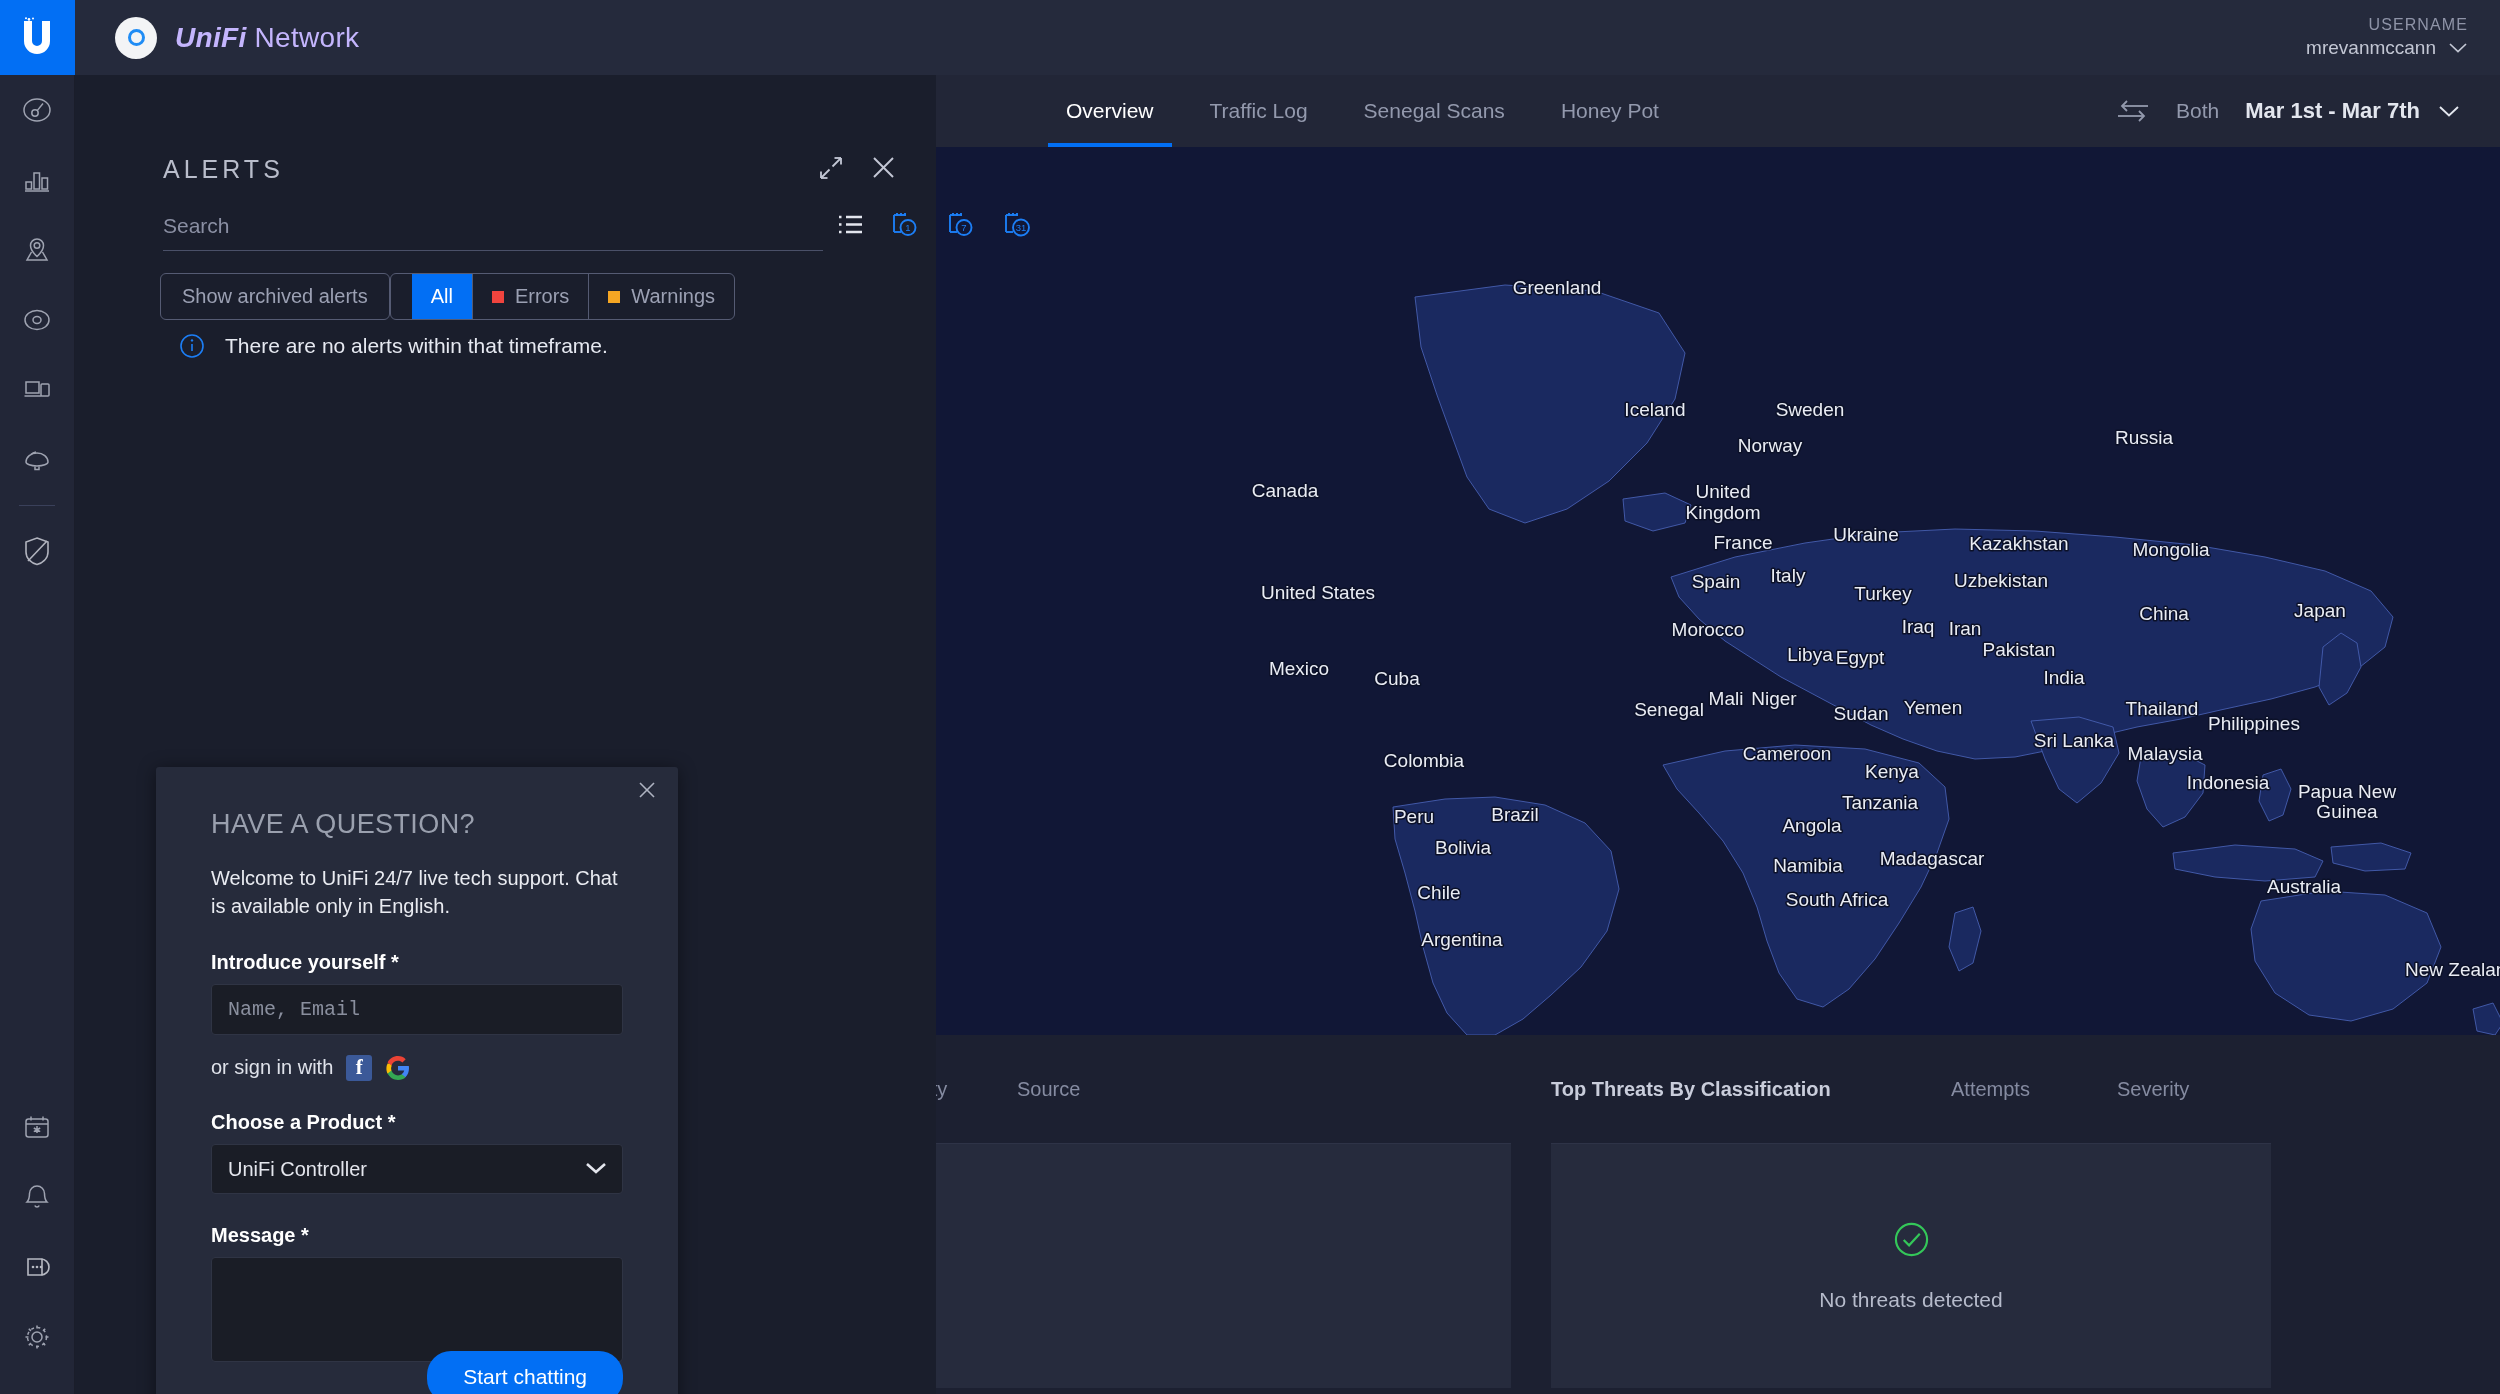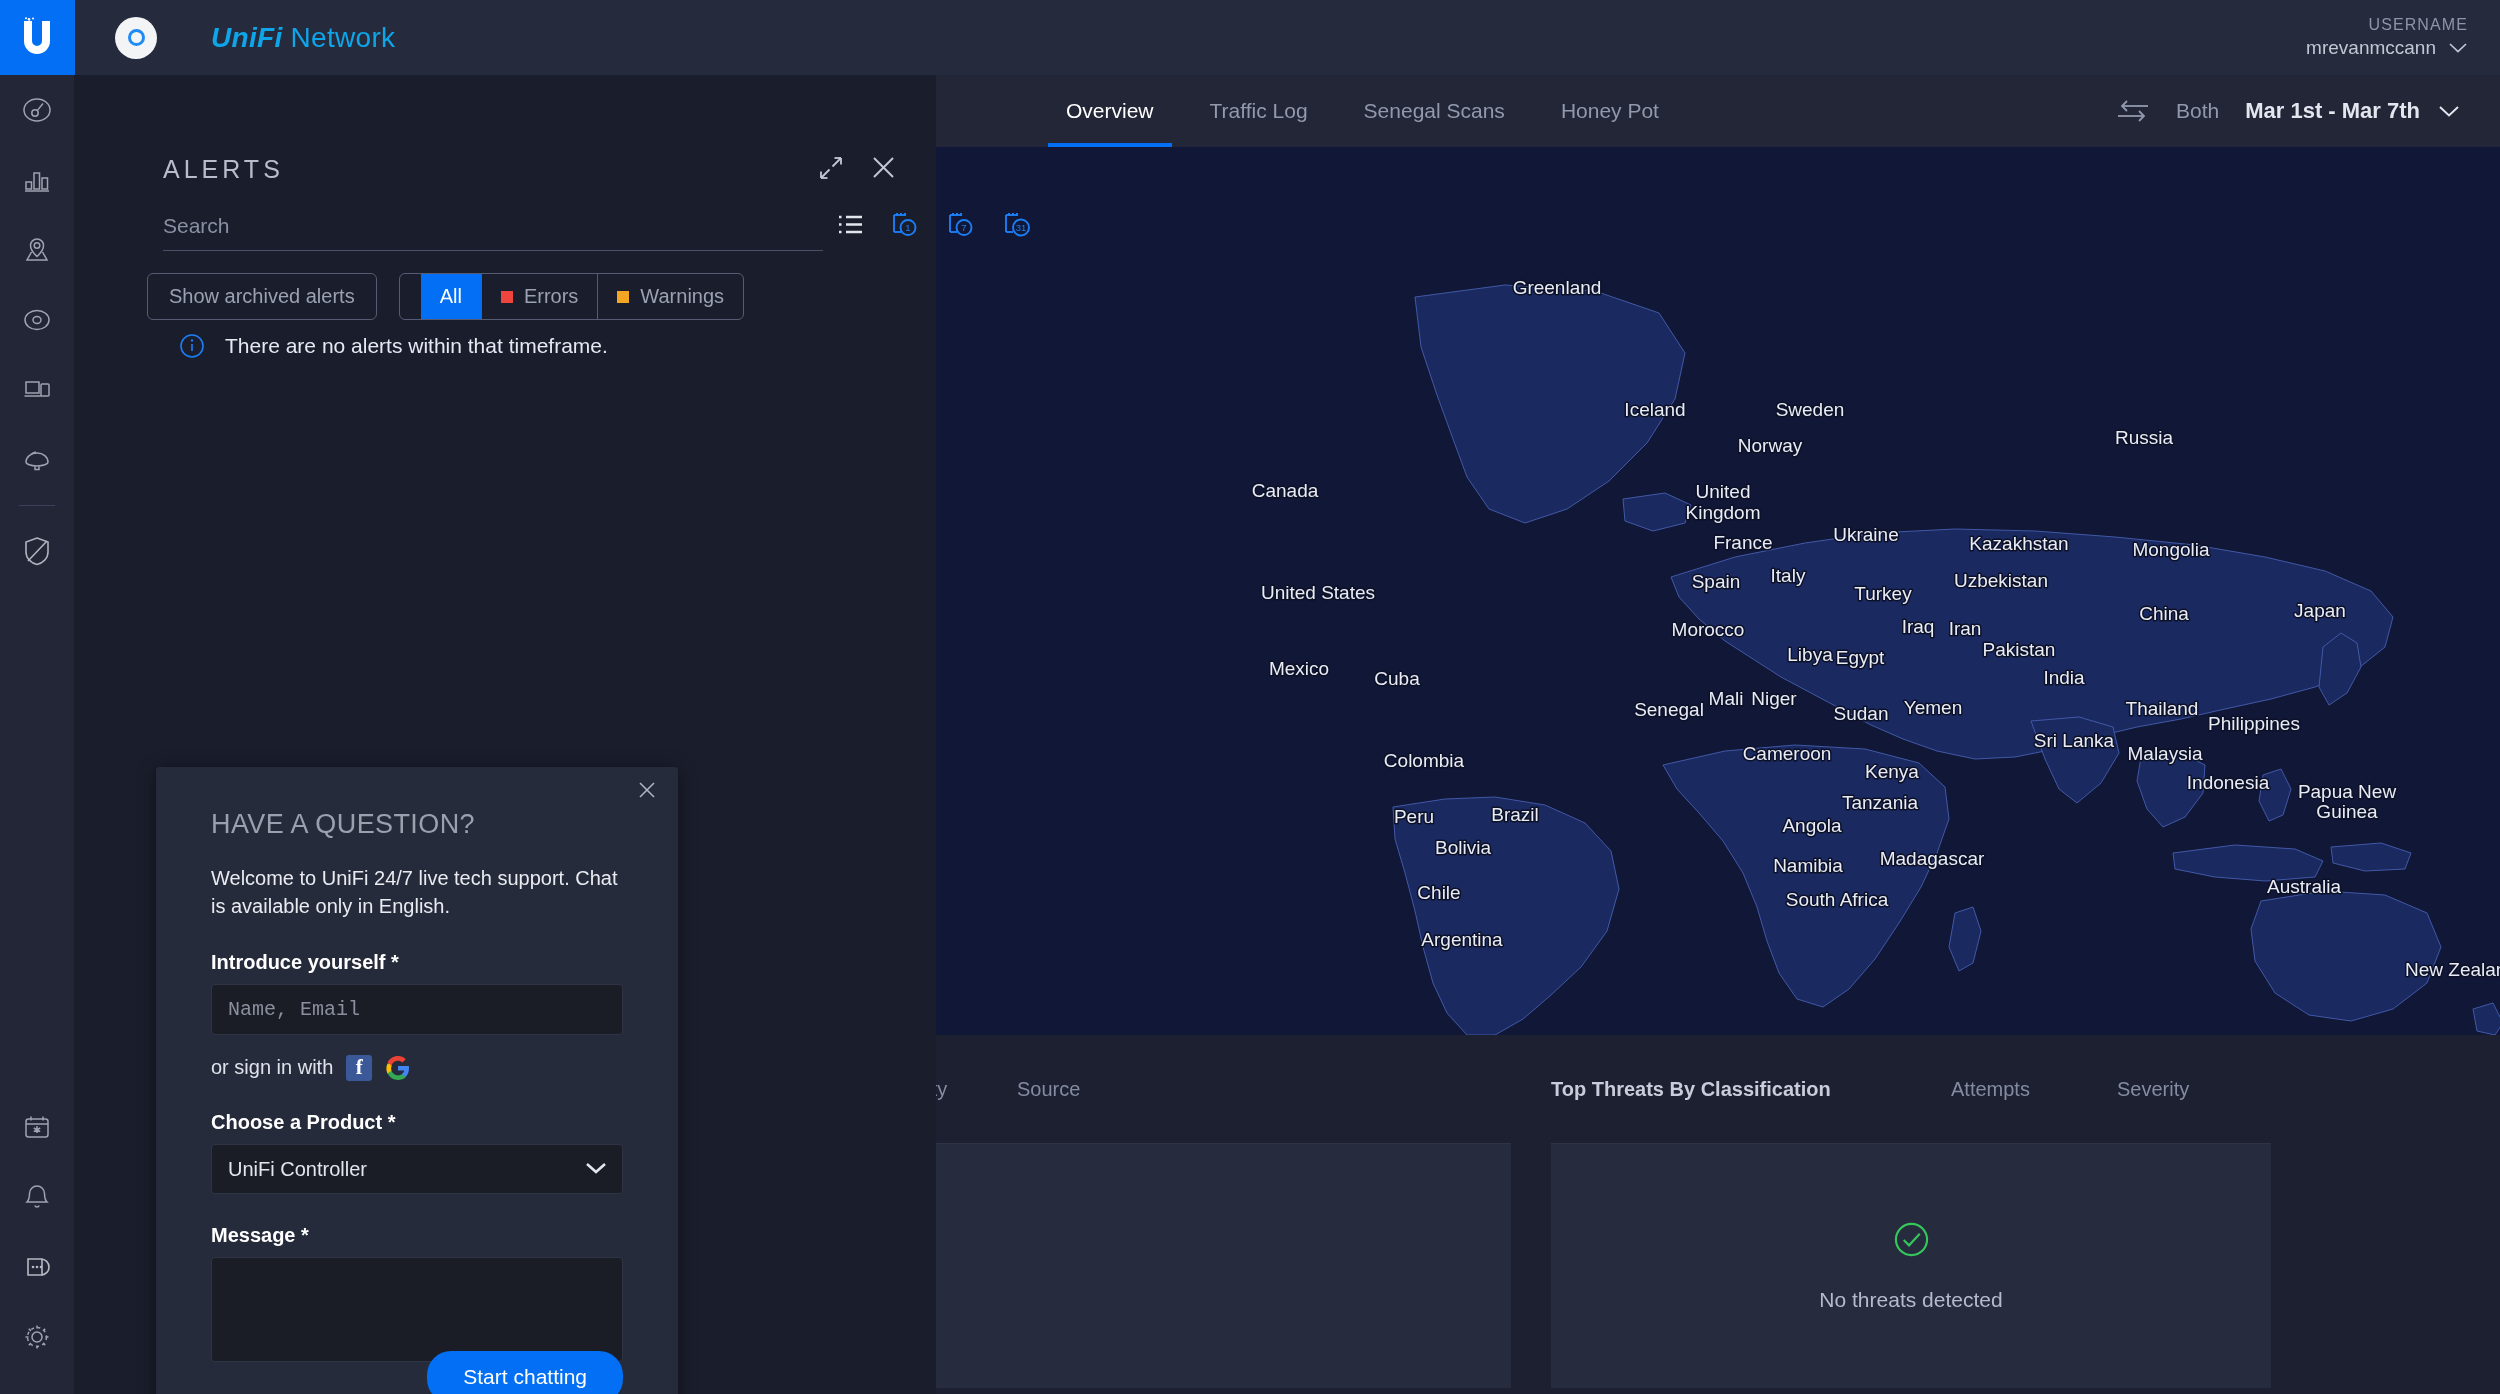--- a/index.html
+++ b/index.html
@@ -36,21 +36,21 @@
   }
   #brand { display:flex; align-items:center; margin-left:40px; gap:18px; }
   #brand-dot {
     width:42px; height:42px; border-radius:50%; background:#f3f4f6;
     display:flex; align-items:center; justify-content:center;
   }
   #brand-dot .ring {
     width:17px; height:17px; border-radius:50%;
     border:3px solid #1f8cf5;
   }
-  #brand-text { color:#0ea5e9; font-size:28px; letter-spacing:.3px;margin-left:36px; }
+  #brand-text { color:#c4b5fd; font-size:28px; letter-spacing:.3px; }
   #brand-text .b { font-weight:bold; font-style:italic; }
   #user {
     margin-left:auto; margin-right:32px; text-align:right; line-height:1.28;
     display:flex; flex-direction:column; align-items:flex-end;
   }
   #user .lbl { color:#8f94a8; font-size:16px; letter-spacing:1.1px; }
   #user .val { color:#c3c7d4; font-size:19px; display:flex; gap:12px; align-items:center; }
 
   
   #main { position:absolute; left:75px; top:75px; width:2425px; height:1319px; background:#1c2031; }
@@ -109,21 +109,21 @@
   }
   #alerts-tools { position:absolute; right:40px; top:80px; display:flex; gap:28px; align-items:center; }
   #search-wrap { position:absolute; left:88px; top:135px; width:660px; }
   #search-input {
     width:100%; background:transparent; border:0; border-bottom:1px solid #4a5068;
     color:#b9bdcb; font-size:21px; padding:4px 0 12px 0; outline:none;
     font-family:"Liberation Sans", sans-serif;
   }
   #search-input::placeholder { color:#8a8fa3; }
   #day-filters { position:absolute; left:762px; top:137px; display:flex; gap:27px; align-items:center; }
-  #filters-row { position:absolute; left:72px; top:198px; display:flex; align-items:flex-end; gap:22px; }
+  #filters-row { position:absolute; left:85px; top:198px; display:flex; align-items:flex-end; }
   .pill-outline {
     border:1px solid #555b73; border-radius:6px; color:#9ba0b3;
     font-size:20px; padding:11px 21px; background:transparent; cursor:pointer;
     font-family:"Liberation Sans", sans-serif;
   }
   .seg { display:flex; border:1px solid #555b73; border-radius:6px; overflow:hidden;padding-left:21px; }
   .seg-item {
     padding:11px 19px; font-size:20px; color:#9ba0b3; background:transparent;
     display:flex; align-items:center; gap:11px; cursor:pointer; border-right:1px solid #555b73;
   }

